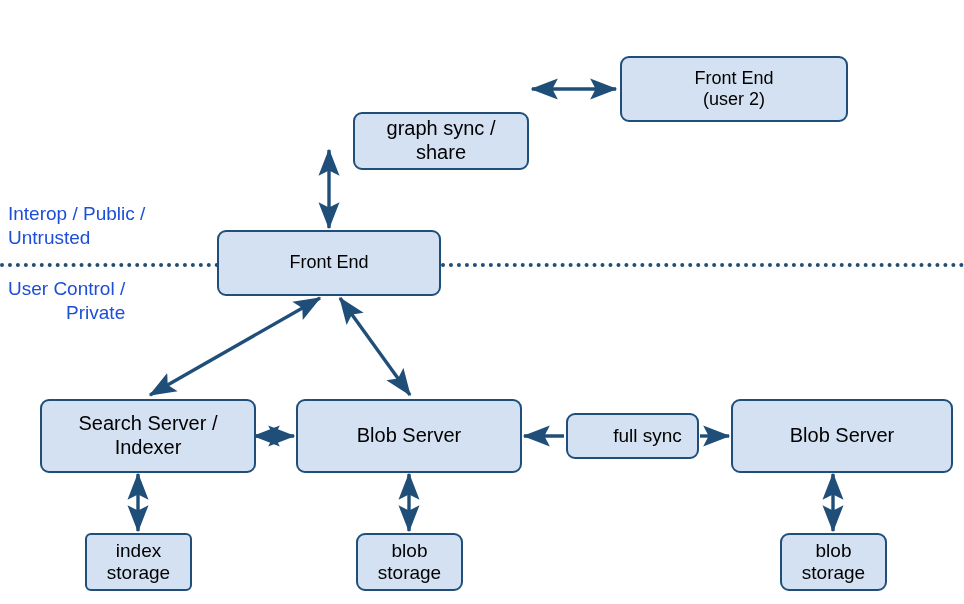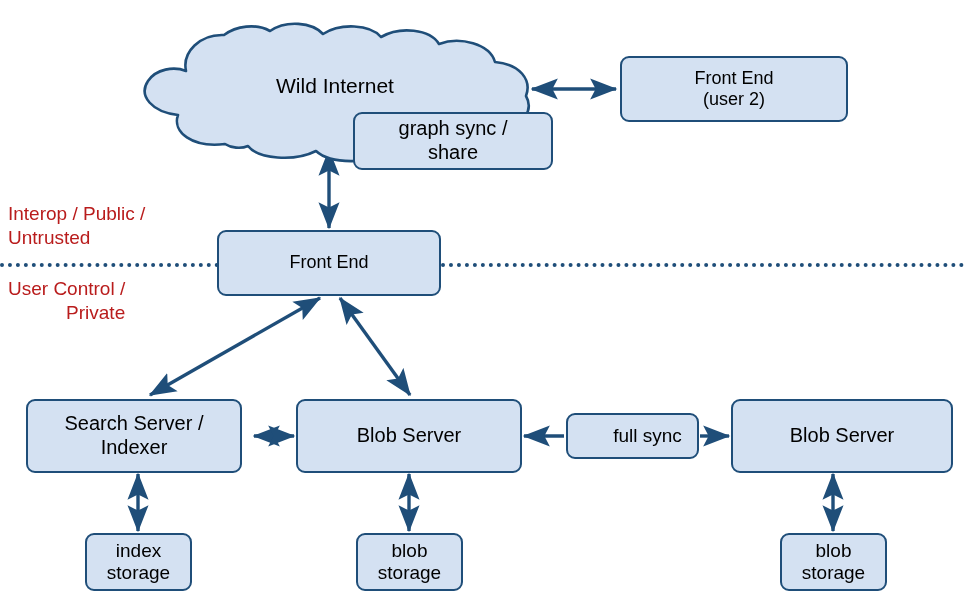--- a/index.html
+++ b/index.html
@@ -54,21 +54,21 @@
     position: relative;
     font-size: 21px;
     color: #000000;
     margin-bottom: 22px;
     z-index: 1;
   }
 
   .zone-label {
     position: absolute;
     font-size: 19px;
-    color: #b91c1c;
+    color: #1d4ed8;
     line-height: 1.25;
     white-space: pre-line;
     z-index: 3;
   }
   .divider {
     position: absolute;
     height: 0;
     border-top: 4px dotted #1f4e79;
     z-index: 1;
   }
@@ -105,70 +105,48 @@
       <line x1="700" y1="436" x2="729" y2="436" marker-end="url(#ahead)"></line>
 
       <line x1="138" y1="474" x2="138" y2="531" marker-start="url(#atail)" marker-end="url(#ahead)"></line>
 
       <line x1="409" y1="474" x2="409" y2="531" marker-start="url(#atail)" marker-end="url(#ahead)"></line>
 
       <line x1="833" y1="474" x2="833" y2="531" marker-start="url(#atail)" marker-end="url(#ahead)"></line>
     </g>
   </svg>
 
-  <div id="cloud-node" style="left:130px; top:22px; width:410px; height:150px;">
-    <svg id="cloud-svg" width="410" height="150" viewBox="0 0 410 150" aria-hidden="true">
-      <path d="M 95 122
-               C 62 126, 42 110, 48 93
-               C 22 90, 8 74, 18 59
-               C 26 47, 44 44, 56 49
-               C 52 30, 70 12, 94 13
-               C 106 4, 126 1, 140 9
-               C 156 -2, 182 0, 193 12
-               C 210 1, 240 2, 251 15
-               C 270 4, 300 7, 309 22
-               C 330 14, 360 22, 365 40
-               C 390 42, 402 58, 396 74
-               C 404 88, 393 104, 374 106
-               C 370 124, 344 132, 325 124
-               C 308 139, 276 140, 262 129
-               C 240 143, 200 142, 186 129
-               C 164 140, 128 137, 118 124
-               C 111 127, 101 126, 95 122 Z" fill="#d4e1f2" stroke="#1f4e79" stroke-width="2.6" stroke-linejoin="round"></path>
-    </svg>
-    <span id="cloud-label">Wild Internet</span>
-  </div>
 
-  <div class="node node-md" style="left:353px; top:112px; width:200px; height:58px;">graph sync /
+  <div class="node node-md" style="left:353px; top:112px; width:176px; height:58px;">graph sync /
 share</div>
 
   <div class="node node-lg" style="left:620px; top:56px; width:228px; height:66px;">Front End
 (user 2)</div>
 
   <div class="zone-label" style="left:8px; top:202px;">Interop / Public /
 Untrusted</div>
 
   <div class="divider" style="left:0px; top:263px; width:219px;"></div>
   <div class="divider" style="left:441px; top:263px; width:523px;"></div>
 
   <div class="zone-label" style="left:8px; top:277px;text-align:right;">User Control /
 Private</div>
 
   <div class="node node-lg" style="left:217px; top:230px; width:224px; height:66px;">Front End</div>
 
-  <div class="node node-md" style="left:26px; top:399px; width:216px; height:74px;">Search Server /
+  <div class="node node-md" style="left:40px; top:399px; width:216px; height:74px;">Search Server /
 Indexer</div>
 
   <div class="node node-md" style="left:296px; top:399px; width:226px; height:74px;">Blob Server</div>
 
   <div class="node node-sm" style="left:566px; top:413px; width:133px; height:46px;padding-left:30px;">full sync</div>
 
   <div class="node node-md" style="left:731px; top:399px; width:222px; height:74px;">Blob Server</div>
 
-  <div class="node node-sm" style="left:85px; top:533px; width:107px; height:58px;">index
+  <div class="node node-sm" style="left:85px; top:533px; width:107px; height:58px;border-radius:6px;">index
 storage</div>
 
   <div class="node node-sm" style="left:356px; top:533px; width:107px; height:58px;">blob
 storage</div>
 
   <div class="node node-sm" style="left:780px; top:533px; width:107px; height:58px;">blob
 storage</div>
 
 </div>
 

